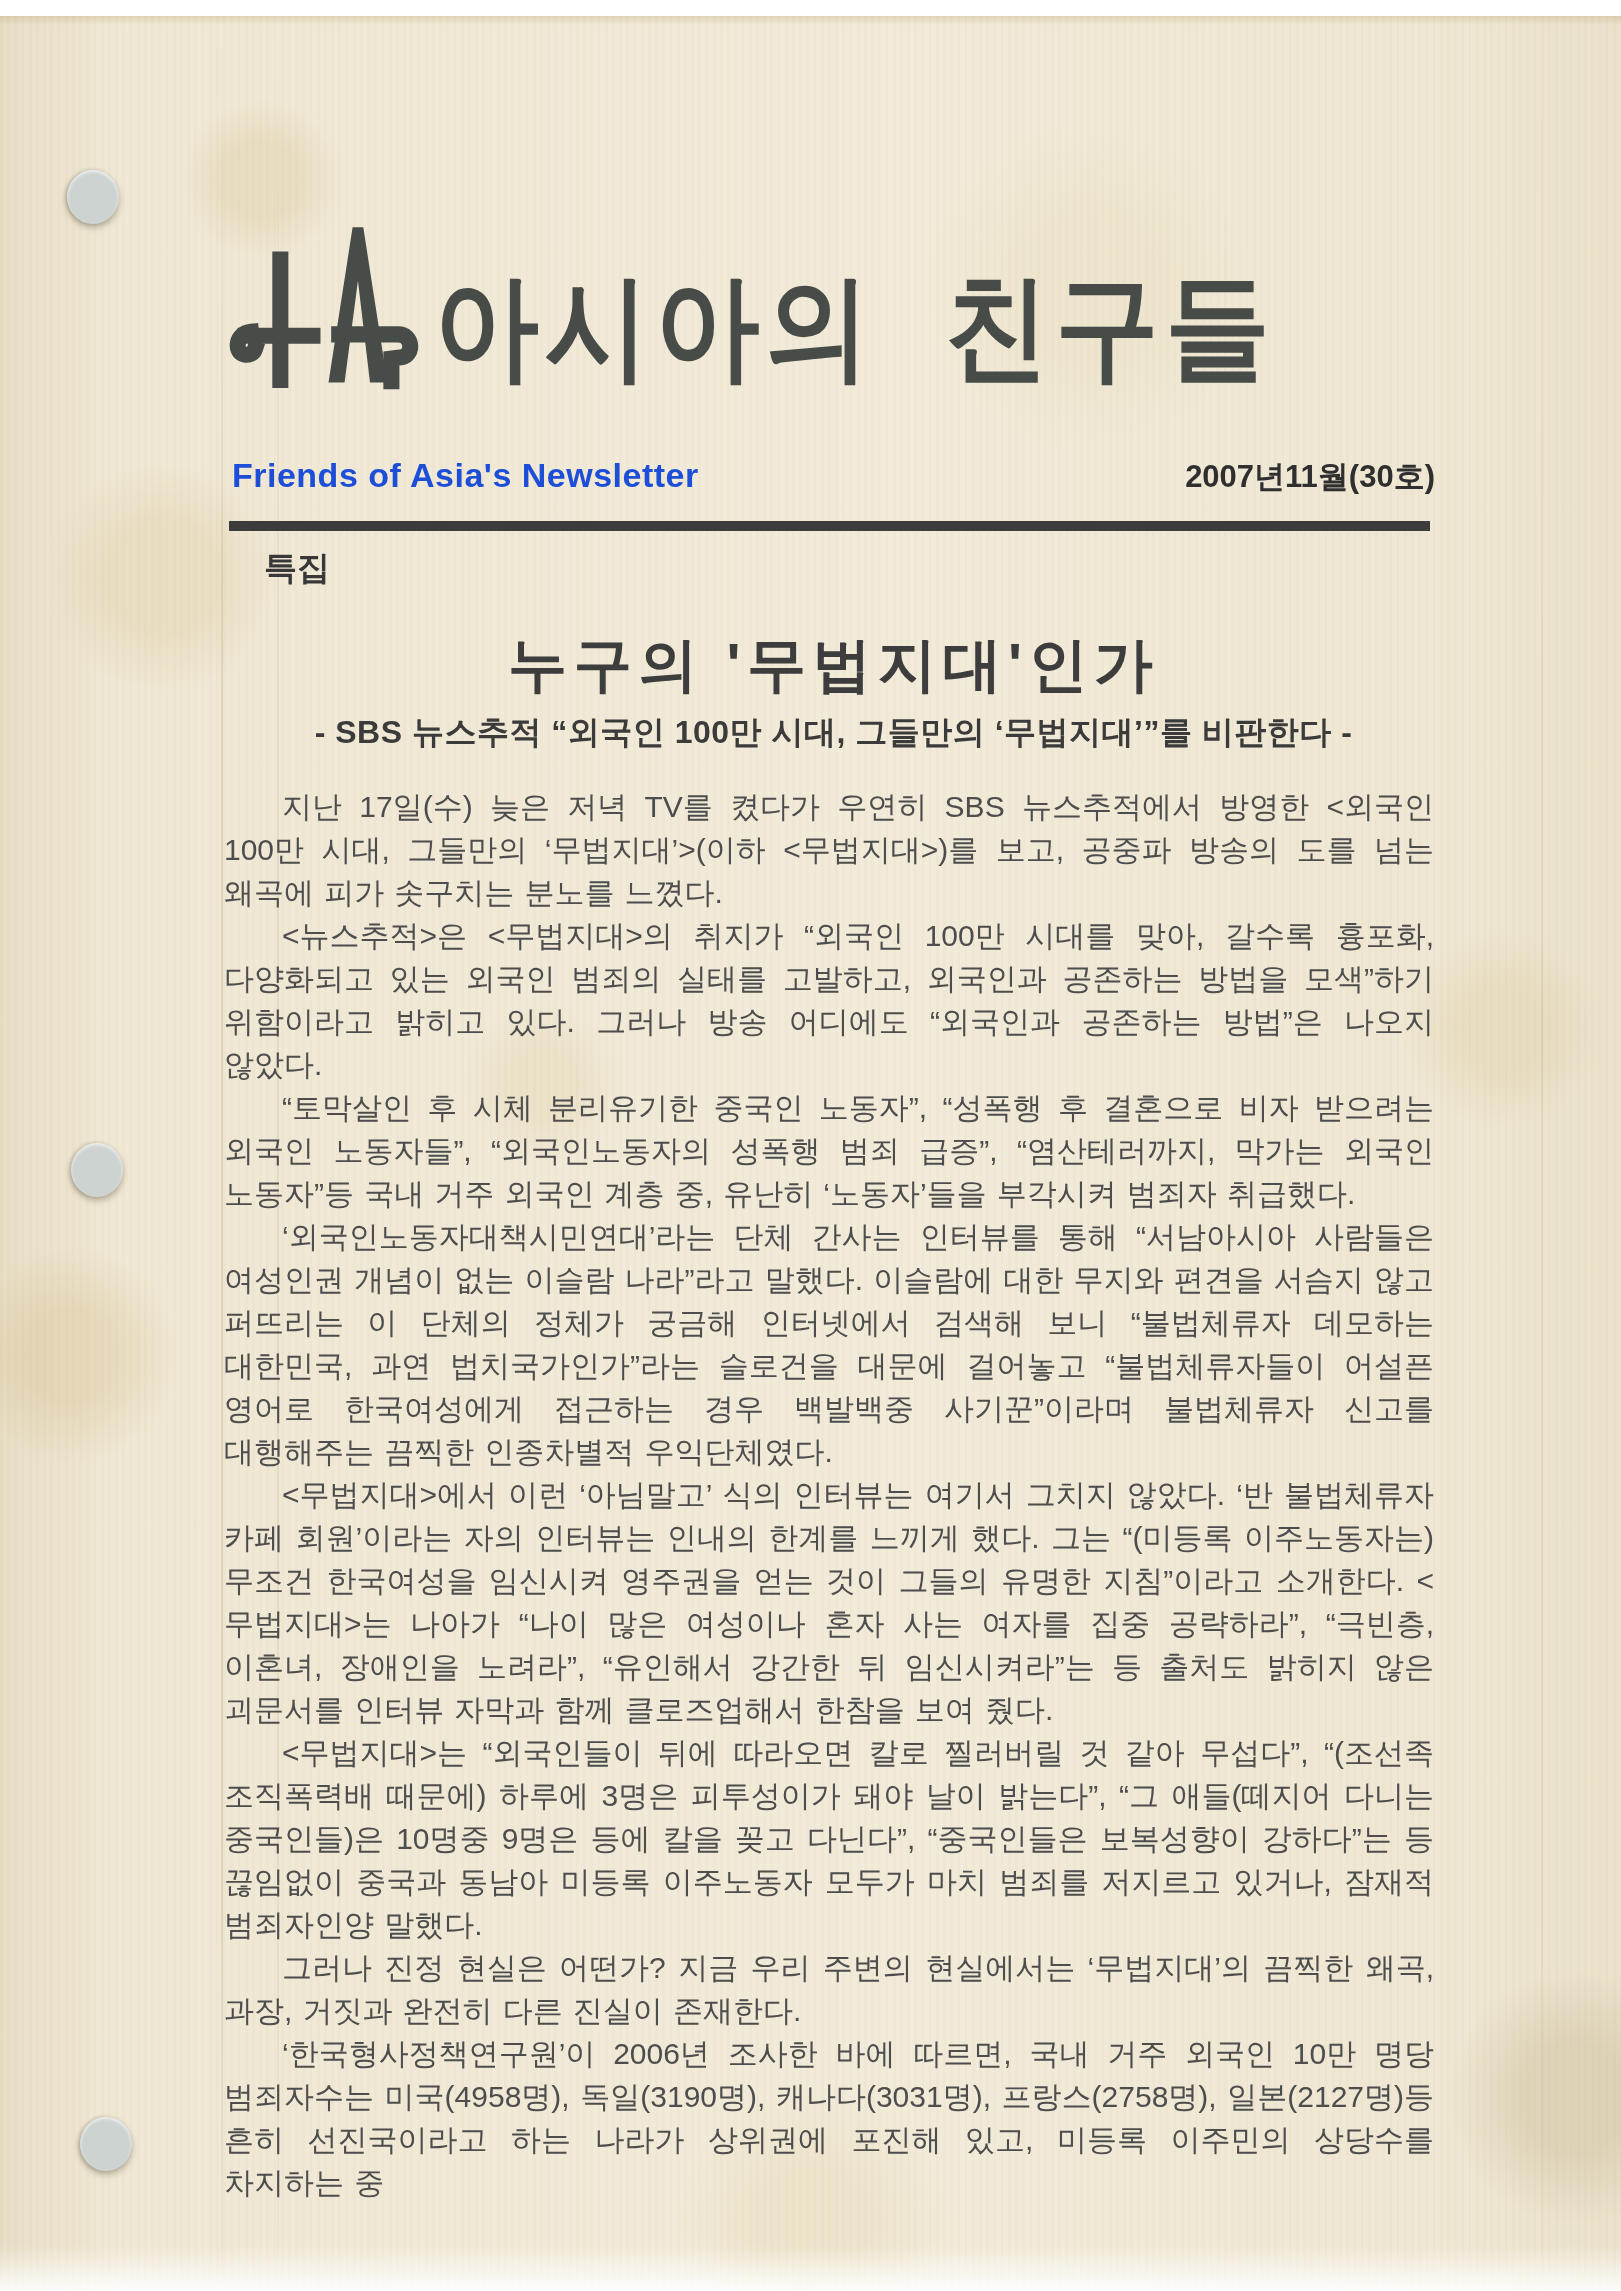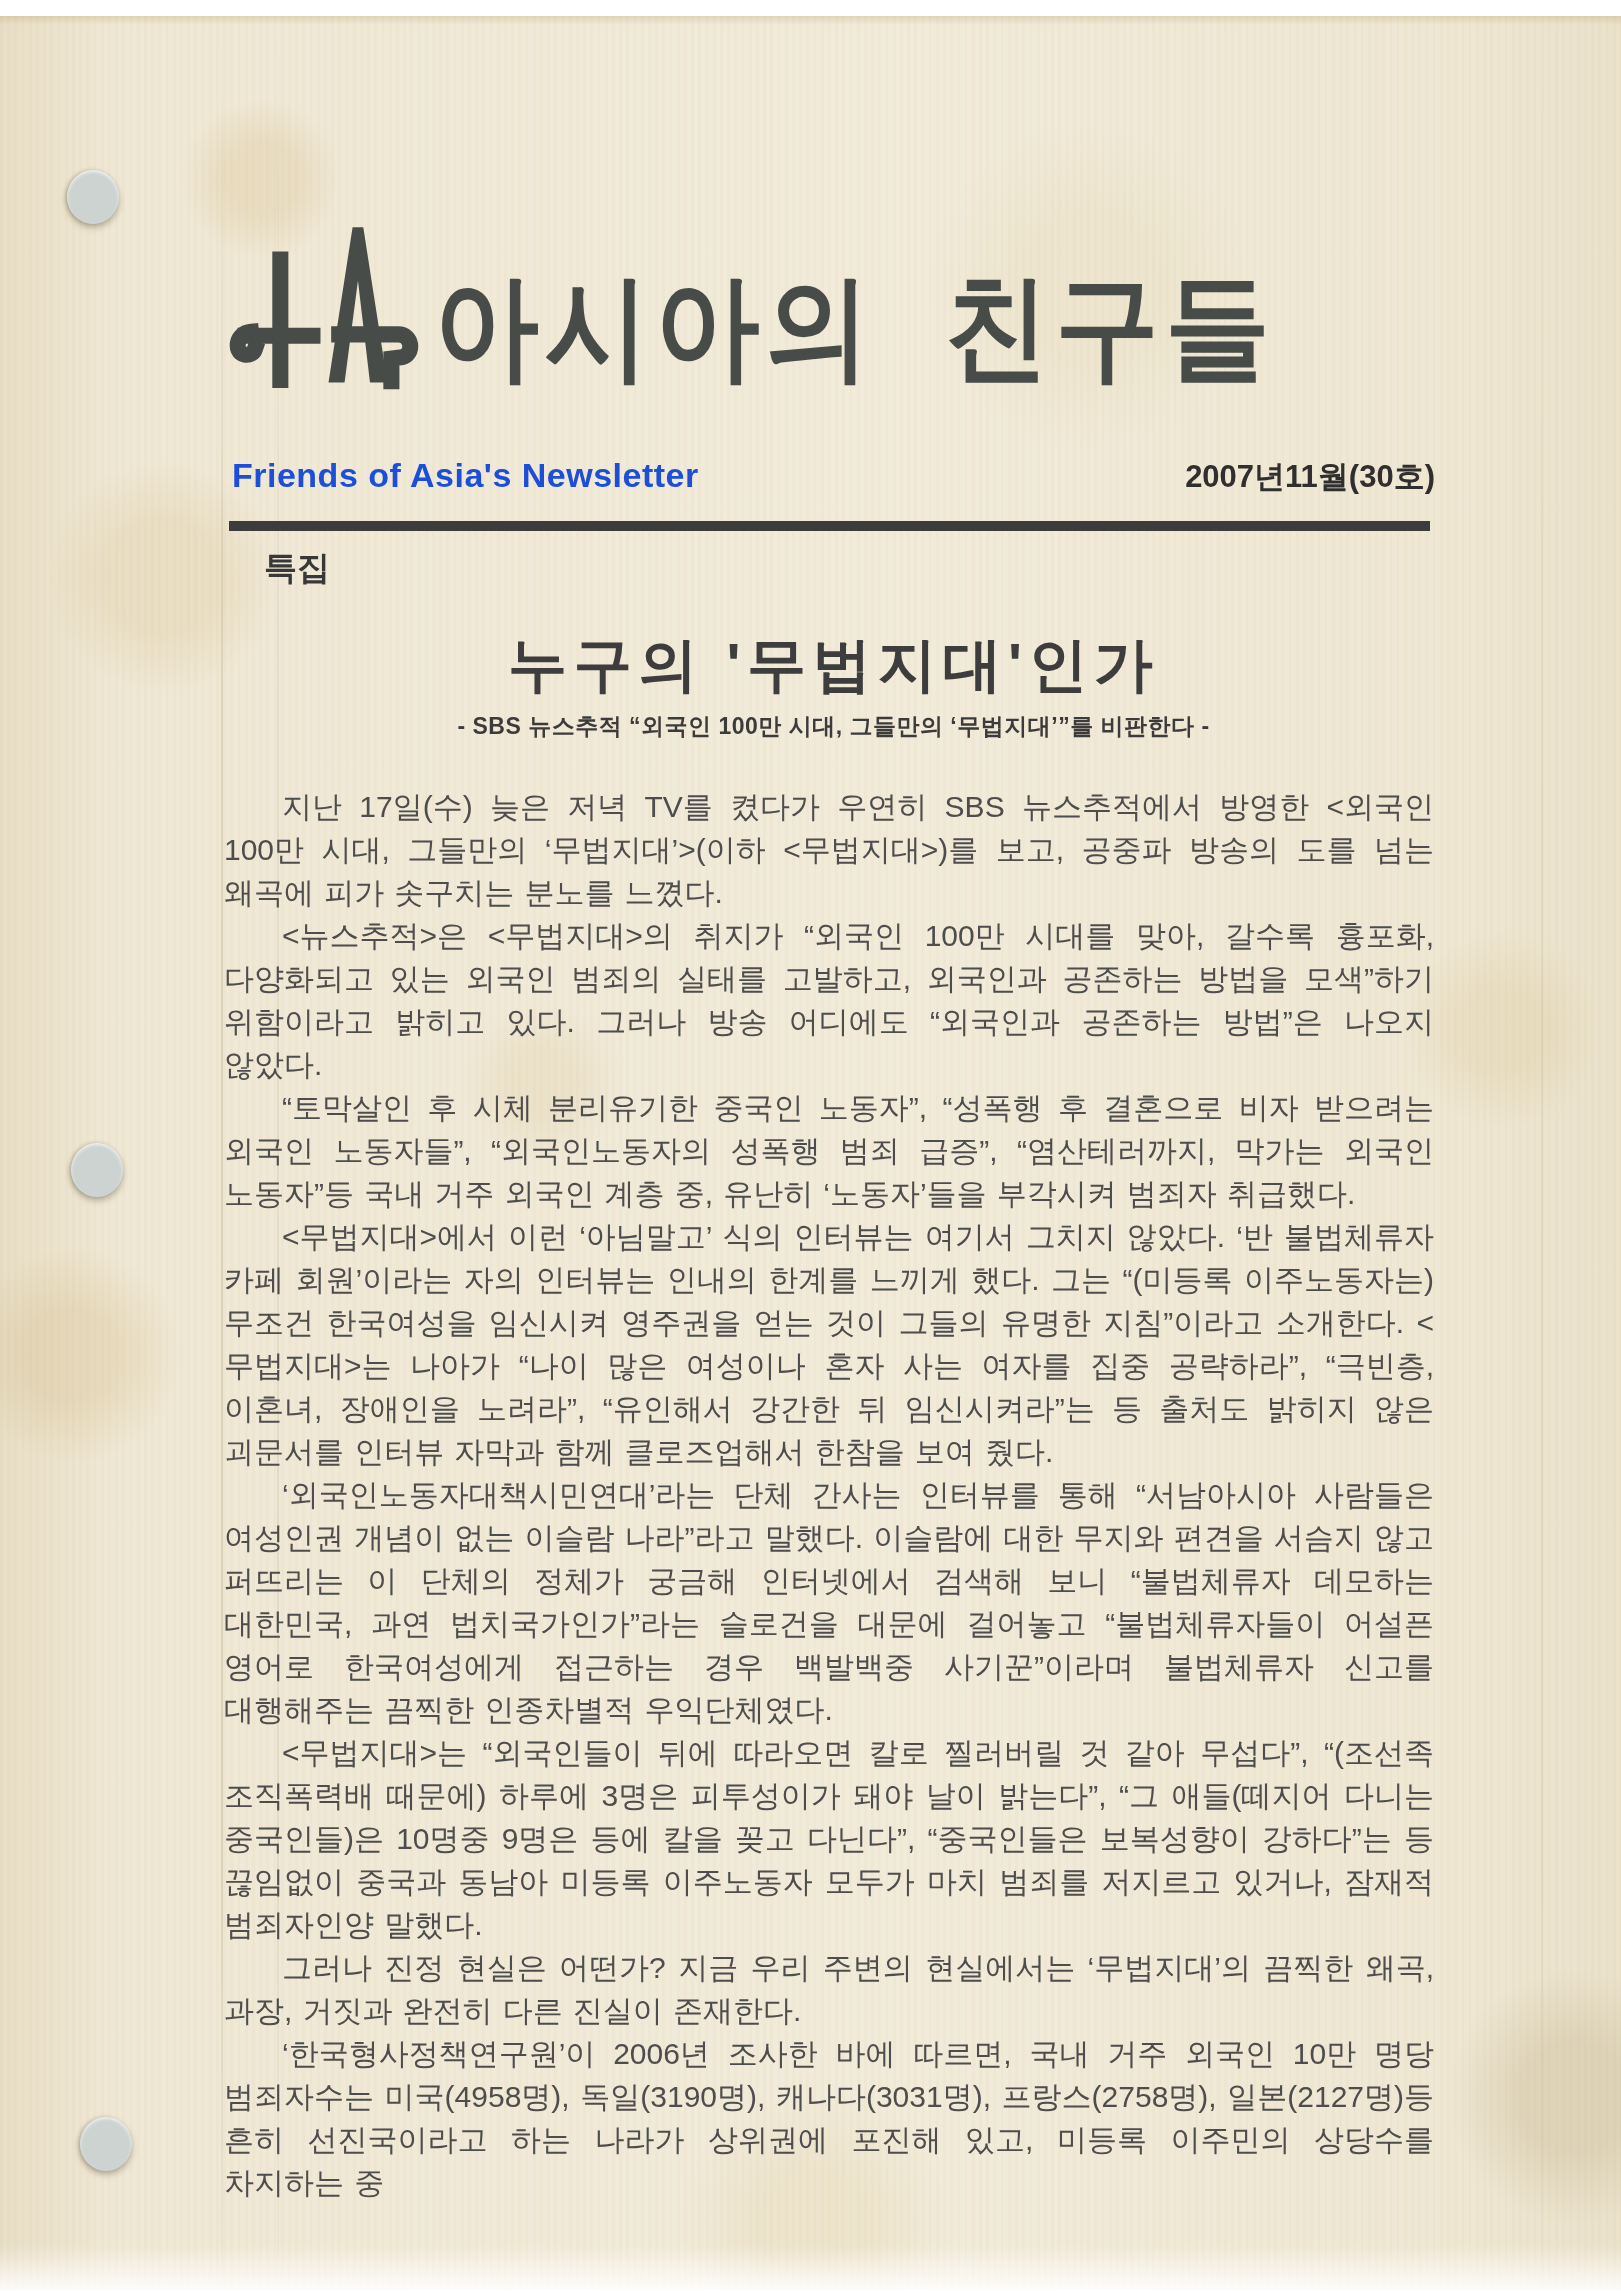--- a/index.html
+++ b/index.html
@@ -122,21 +122,21 @@
     font-size: 59px;
     font-weight: 800;
     letter-spacing: 6.3px;
     color: #3d3d3d;
   }
   .article-subtitle {
     position: absolute;
     left: 232px; top: 695px;
     width: 1203px;
     text-align: center;
-    font-size: 23px;
+    font-size: 32px;
     font-weight: 700;
     color: #3b3b3b;
     letter-spacing: 0.5px;
   }
 
   .article-body {
     position: absolute;
     left: 224px; top: 769px;
     width: 1210px;
     font-size: 30px;
@@ -190,20 +190,20 @@
 
   <div class="section-label">특집</div>
 
   <h1 class="article-title">누구의 '무법지대'인가</h1>
   <div class="article-subtitle">- SBS 뉴스추적 “외국인 100만 시대, 그들만의 ‘무법지대’”를 비판한다 -</div>
 
   <div class="article-body">
     <p>지난 17일(수) 늦은 저녁 TV를 켰다가 우연히 SBS 뉴스추적에서 방영한 &lt;외국인 100만 시대, 그들만의 ‘무법지대’&gt;(이하 &lt;무법지대&gt;)를 보고, 공중파 방송의 도를 넘는 왜곡에 피가 솟구치는 분노를 느꼈다.</p>
     <p>&lt;뉴스추적&gt;은 &lt;무법지대&gt;의 취지가 “외국인 100만 시대를 맞아, 갈수록 흉포화, 다양화되고 있는 외국인 범죄의 실태를 고발하고, 외국인과 공존하는 방법을 모색”하기 위함이라고 밝히고 있다. 그러나 방송 어디에도 “외국인과 공존하는 방법”은 나오지 않았다.</p>
     <p>“토막살인 후 시체 분리유기한 중국인 노동자”, “성폭행 후 결혼으로 비자 받으려는 외국인 노동자들”, “외국인노동자의 성폭행 범죄 급증”, “염산테러까지, 막가는 외국인 노동자”등 국내 거주 외국인 계층 중, 유난히 ‘노동자’들을 부각시켜 범죄자 취급했다.</p>
+    <p>‘외국인노동자대책시민연대’라는 단체 간사는 인터뷰를 통해 “서남아시아 사람들은 여성인권 개념이 없는 이슬람 나라”라고 말했다. 이슬람에 대한 무지와 편견을 서슴지 않고 퍼뜨리는 이 단체의 정체가 궁금해 인터넷에서 검색해 보니 “불법체류자 데모하는 대한민국, 과연 법치국가인가”라는 슬로건을 대문에 걸어놓고 “불법체류자들이 어설픈 영어로 한국여성에게 접근하는 경우 백발백중 사기꾼”이라며 불법체류자 신고를 대행해주는 끔찍한 인종차별적 우익단체였다.</p>
     <p>&lt;무법지대&gt;에서 이런 ‘아님말고’ 식의 인터뷰는 여기서 그치지 않았다. ‘반 불법체류자 카페 회원’이라는 자의 인터뷰는 인내의 한계를 느끼게 했다. 그는 “(미등록 이주노동자는) 무조건 한국여성을 임신시켜 영주권을 얻는 것이 그들의 유명한 지침”이라고 소개한다. &lt;무법지대&gt;는 나아가 “나이 많은 여성이나 혼자 사는 여자를 집중 공략하라”, “극빈층, 이혼녀, 장애인을 노려라”, “유인해서 강간한 뒤 임신시켜라”는 등 출처도 밝히지 않은 괴문서를 인터뷰 자막과 함께 클로즈업해서 한참을 보여 줬다.</p>
-    <p>‘외국인노동자대책시민연대’라는 단체 간사는 인터뷰를 통해 “서남아시아 사람들은 여성인권 개념이 없는 이슬람 나라”라고 말했다. 이슬람에 대한 무지와 편견을 서슴지 않고 퍼뜨리는 이 단체의 정체가 궁금해 인터넷에서 검색해 보니 “불법체류자 데모하는 대한민국, 과연 법치국가인가”라는 슬로건을 대문에 걸어놓고 “불법체류자들이 어설픈 영어로 한국여성에게 접근하는 경우 백발백중 사기꾼”이라며 불법체류자 신고를 대행해주는 끔찍한 인종차별적 우익단체였다.</p>
     <p>&lt;무법지대&gt;는 “외국인들이 뒤에 따라오면 칼로 찔러버릴 것 같아 무섭다”, “(조선족 조직폭력배 때문에) 하루에 3명은 피투성이가 돼야 날이 밝는다”, “그 애들(떼지어 다니는 중국인들)은 10명중 9명은 등에 칼을 꽂고 다닌다”, “중국인들은 보복성향이 강하다”는 등 끊임없이 중국과 동남아 미등록 이주노동자 모두가 마치 범죄를 저지르고 있거나, 잠재적 범죄자인양 말했다.</p>
     <p>그러나 진정 현실은 어떤가? 지금 우리 주변의 현실에서는 ‘무법지대’의 끔찍한 왜곡, 과장, 거짓과 완전히 다른 진실이 존재한다.</p>
     <p>‘한국형사정책연구원’이 2006년 조사한 바에 따르면, 국내 거주 외국인 10만 명당 범죄자수는 미국(4958명), 독일(3190명), 캐나다(3031명), 프랑스(2758명), 일본(2127명)등 흔히 선진국이라고 하는 나라가 상위권에 포진해 있고, 미등록 이주민의 상당수를 차지하는 중</p>
   </div>
 </div>
 
 
 </body></html>

